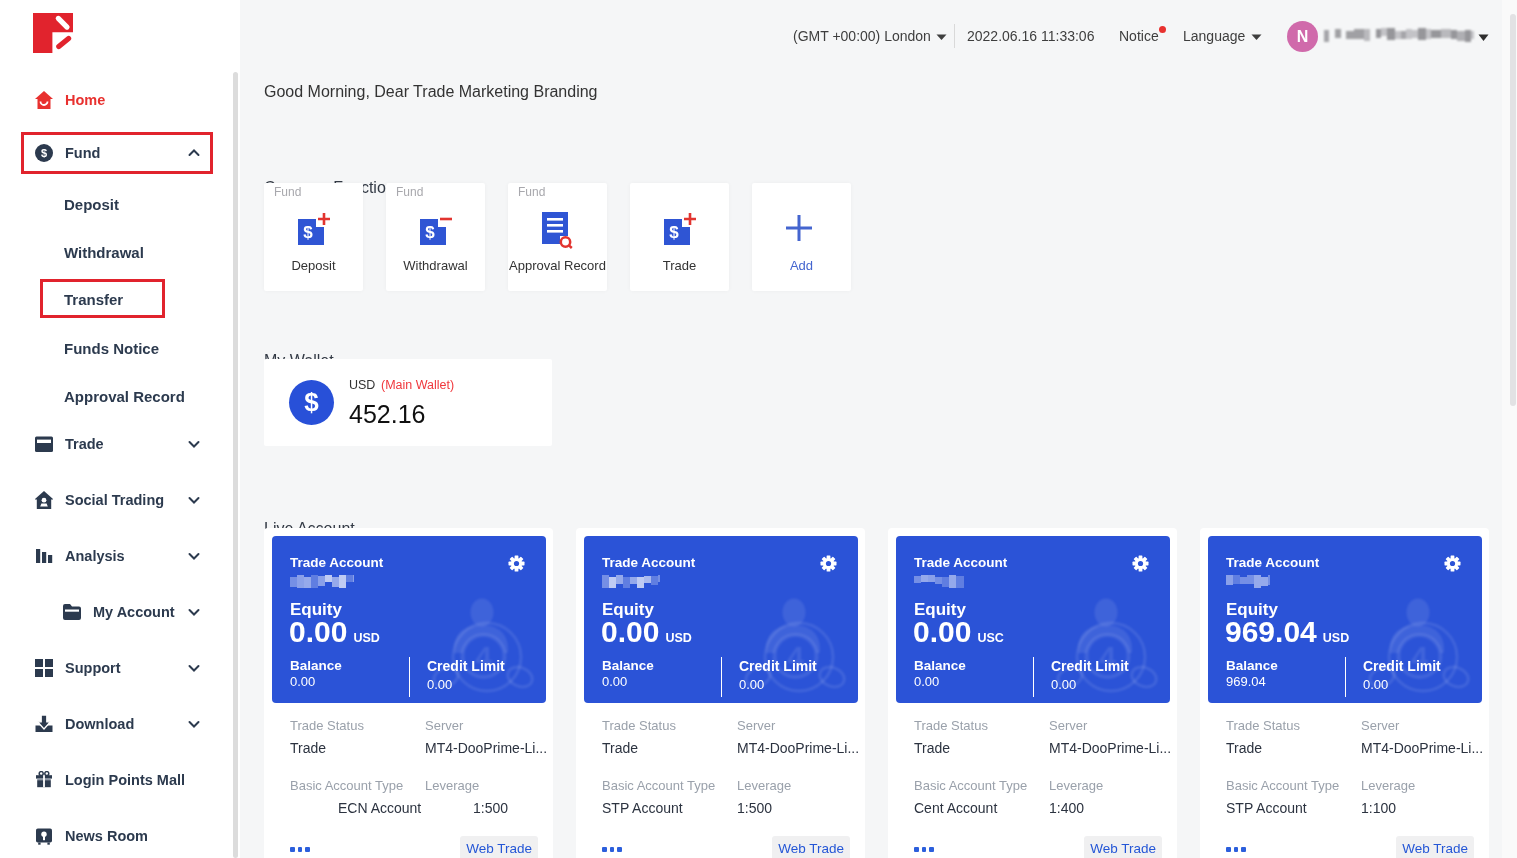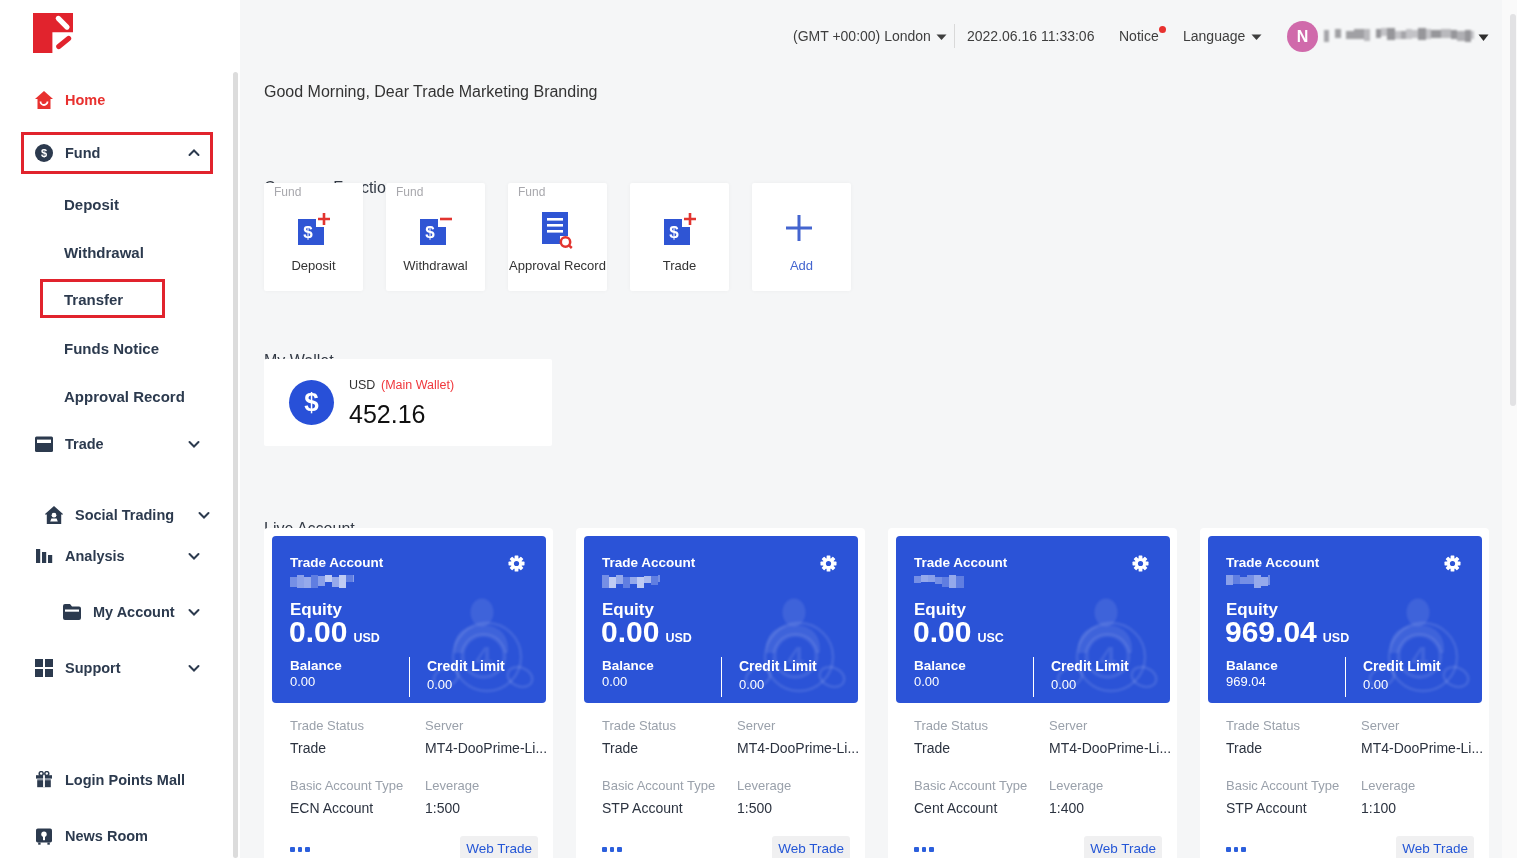--- a/index.html
+++ b/index.html
@@ -93,21 +93,21 @@
   <div class="nav-item" style="top:424px;">
     <svg class="ic" viewBox="0 0 18 18">
         <rect x="0" y="1.5" width="18" height="15.5" rx="1.5" fill="#2c3a4e"></rect>
         <rect x="2" y="4.6" width="14" height="3.4" fill="#fff"></rect>
       </svg>
     Trade
     <svg class="chev" width="12" height="8" viewBox="0 0 12 8">
         <path d="M1.5 2 L6 6.5 L10.5 2" fill="none" stroke="#2c3a4e" stroke-width="2" stroke-linecap="round"></path>
       </svg>
   </div>
-  <div class="nav-item" style="top:495px;margin-left:10px;">
+  <div class="nav-item" style="top:480px;">
     <svg class="ic" viewBox="0 0 18 18">
         <path d="M9 0 L18.4 8.4 L16.2 8.4 L16.2 18 L1.8 18 L1.8 8.4 L-0.4 8.4 Z" fill="#2c3a4e"></path>
         <circle cx="9" cy="9.2" r="2.4" fill="#fff"></circle>
         <path d="M5.2 15.6 L6.4 12.4 L11.6 12.4 L12.8 15.6 Z" fill="#fff"></path>
       </svg>
     Social Trading
     <svg class="chev" width="12" height="8" viewBox="0 0 12 8">
         <path d="M1.5 2 L6 6.5 L10.5 2" fill="none" stroke="#2c3a4e" stroke-width="2" stroke-linecap="round"></path>
       </svg>
   </div>
@@ -133,20 +133,30 @@
       </svg>
   </div>
   <div class="nav-item" style="top:648px;">
     <svg class="ic" viewBox="0 0 18 18">
         <rect x="0" y="0" width="8" height="8" fill="#2c3a4e"></rect>
         <rect x="10" y="0" width="8" height="8" fill="#2c3a4e"></rect>
         <rect x="0" y="10" width="8" height="8" fill="#2c3a4e"></rect>
         <rect x="10" y="10" width="8" height="8" fill="#2c3a4e"></rect>
       </svg>
     Support
+    <svg class="chev" width="12" height="8" viewBox="0 0 12 8">
+        <path d="M1.5 2 L6 6.5 L10.5 2" fill="none" stroke="#2c3a4e" stroke-width="2" stroke-linecap="round"></path>
+      </svg>
+  </div>
+  <div class="nav-item" style="top:704px;">
+    <svg class="ic" viewBox="0 0 18 18">
+        <rect x="0.5" y="10.5" width="17" height="6.5" fill="#2c3a4e"></rect>
+        <path d="M6.2 0 h5.6 v6.8 h3.6 L9 14 L2.6 6.8 h3.6 Z" fill="#2c3a4e" stroke="#fff" stroke-width="1.3"></path>
+      </svg>
+    Download
     <svg class="chev" width="12" height="8" viewBox="0 0 12 8">
         <path d="M1.5 2 L6 6.5 L10.5 2" fill="none" stroke="#2c3a4e" stroke-width="2" stroke-linecap="round"></path>
       </svg>
   </div>
   <div class="nav-item" style="top:760px;">
     <svg class="ic" viewBox="0 0 18 18">
         <circle cx="6.2" cy="2.6" r="2" fill="none" stroke="#2c3a4e" stroke-width="1.5"></circle>
         <circle cx="11.8" cy="2.6" r="2" fill="none" stroke="#2c3a4e" stroke-width="1.5"></circle>
         <rect x="1" y="4.2" width="16" height="3.4" fill="#2c3a4e"></rect>
         <rect x="2.2" y="7.6" width="13.6" height="1.6" fill="#8d96a3"></rect>
@@ -311,21 +321,21 @@
     <div class="bal-l">Balance</div>
     <div class="bal-v">0.00</div>
     <div class="div"></div>
     <div class="cl-l">Credit Limit</div>
     <div class="cl-v">0.00</div>
   </div>
   <div class="tinfo">
     <div class="trow" style="top:0;"><span class="tg">Trade Status</span><span class="tcol2 tg">Server</span></div>
     <div class="trow" style="top:22px;"><span class="tv">Trade</span><span class="tcol2 tv">MT4-DooPrime-Li...</span></div>
     <div class="trow" style="top:60px;"><span class="tg">Basic Account Type</span><span class="tcol2 tg">Leverage</span></div>
-    <div class="trow" style="top:82px;"><span class="tv">ECN Account</span><span class="tcol2 tv">1:500</span></div>
+    <div class="trow" style="top:82px;margin-left:48px;"><span class="tv">ECN Account</span><span class="tcol2 tv">1:500</span></div>
   </div>
   <div class="dots">
       <i></i>
       <i></i>
       <i></i>
     </div>
   <div class="webtrade">Web Trade</div>
 </div>
 
 <div class="tcard" style="left:576px;">

